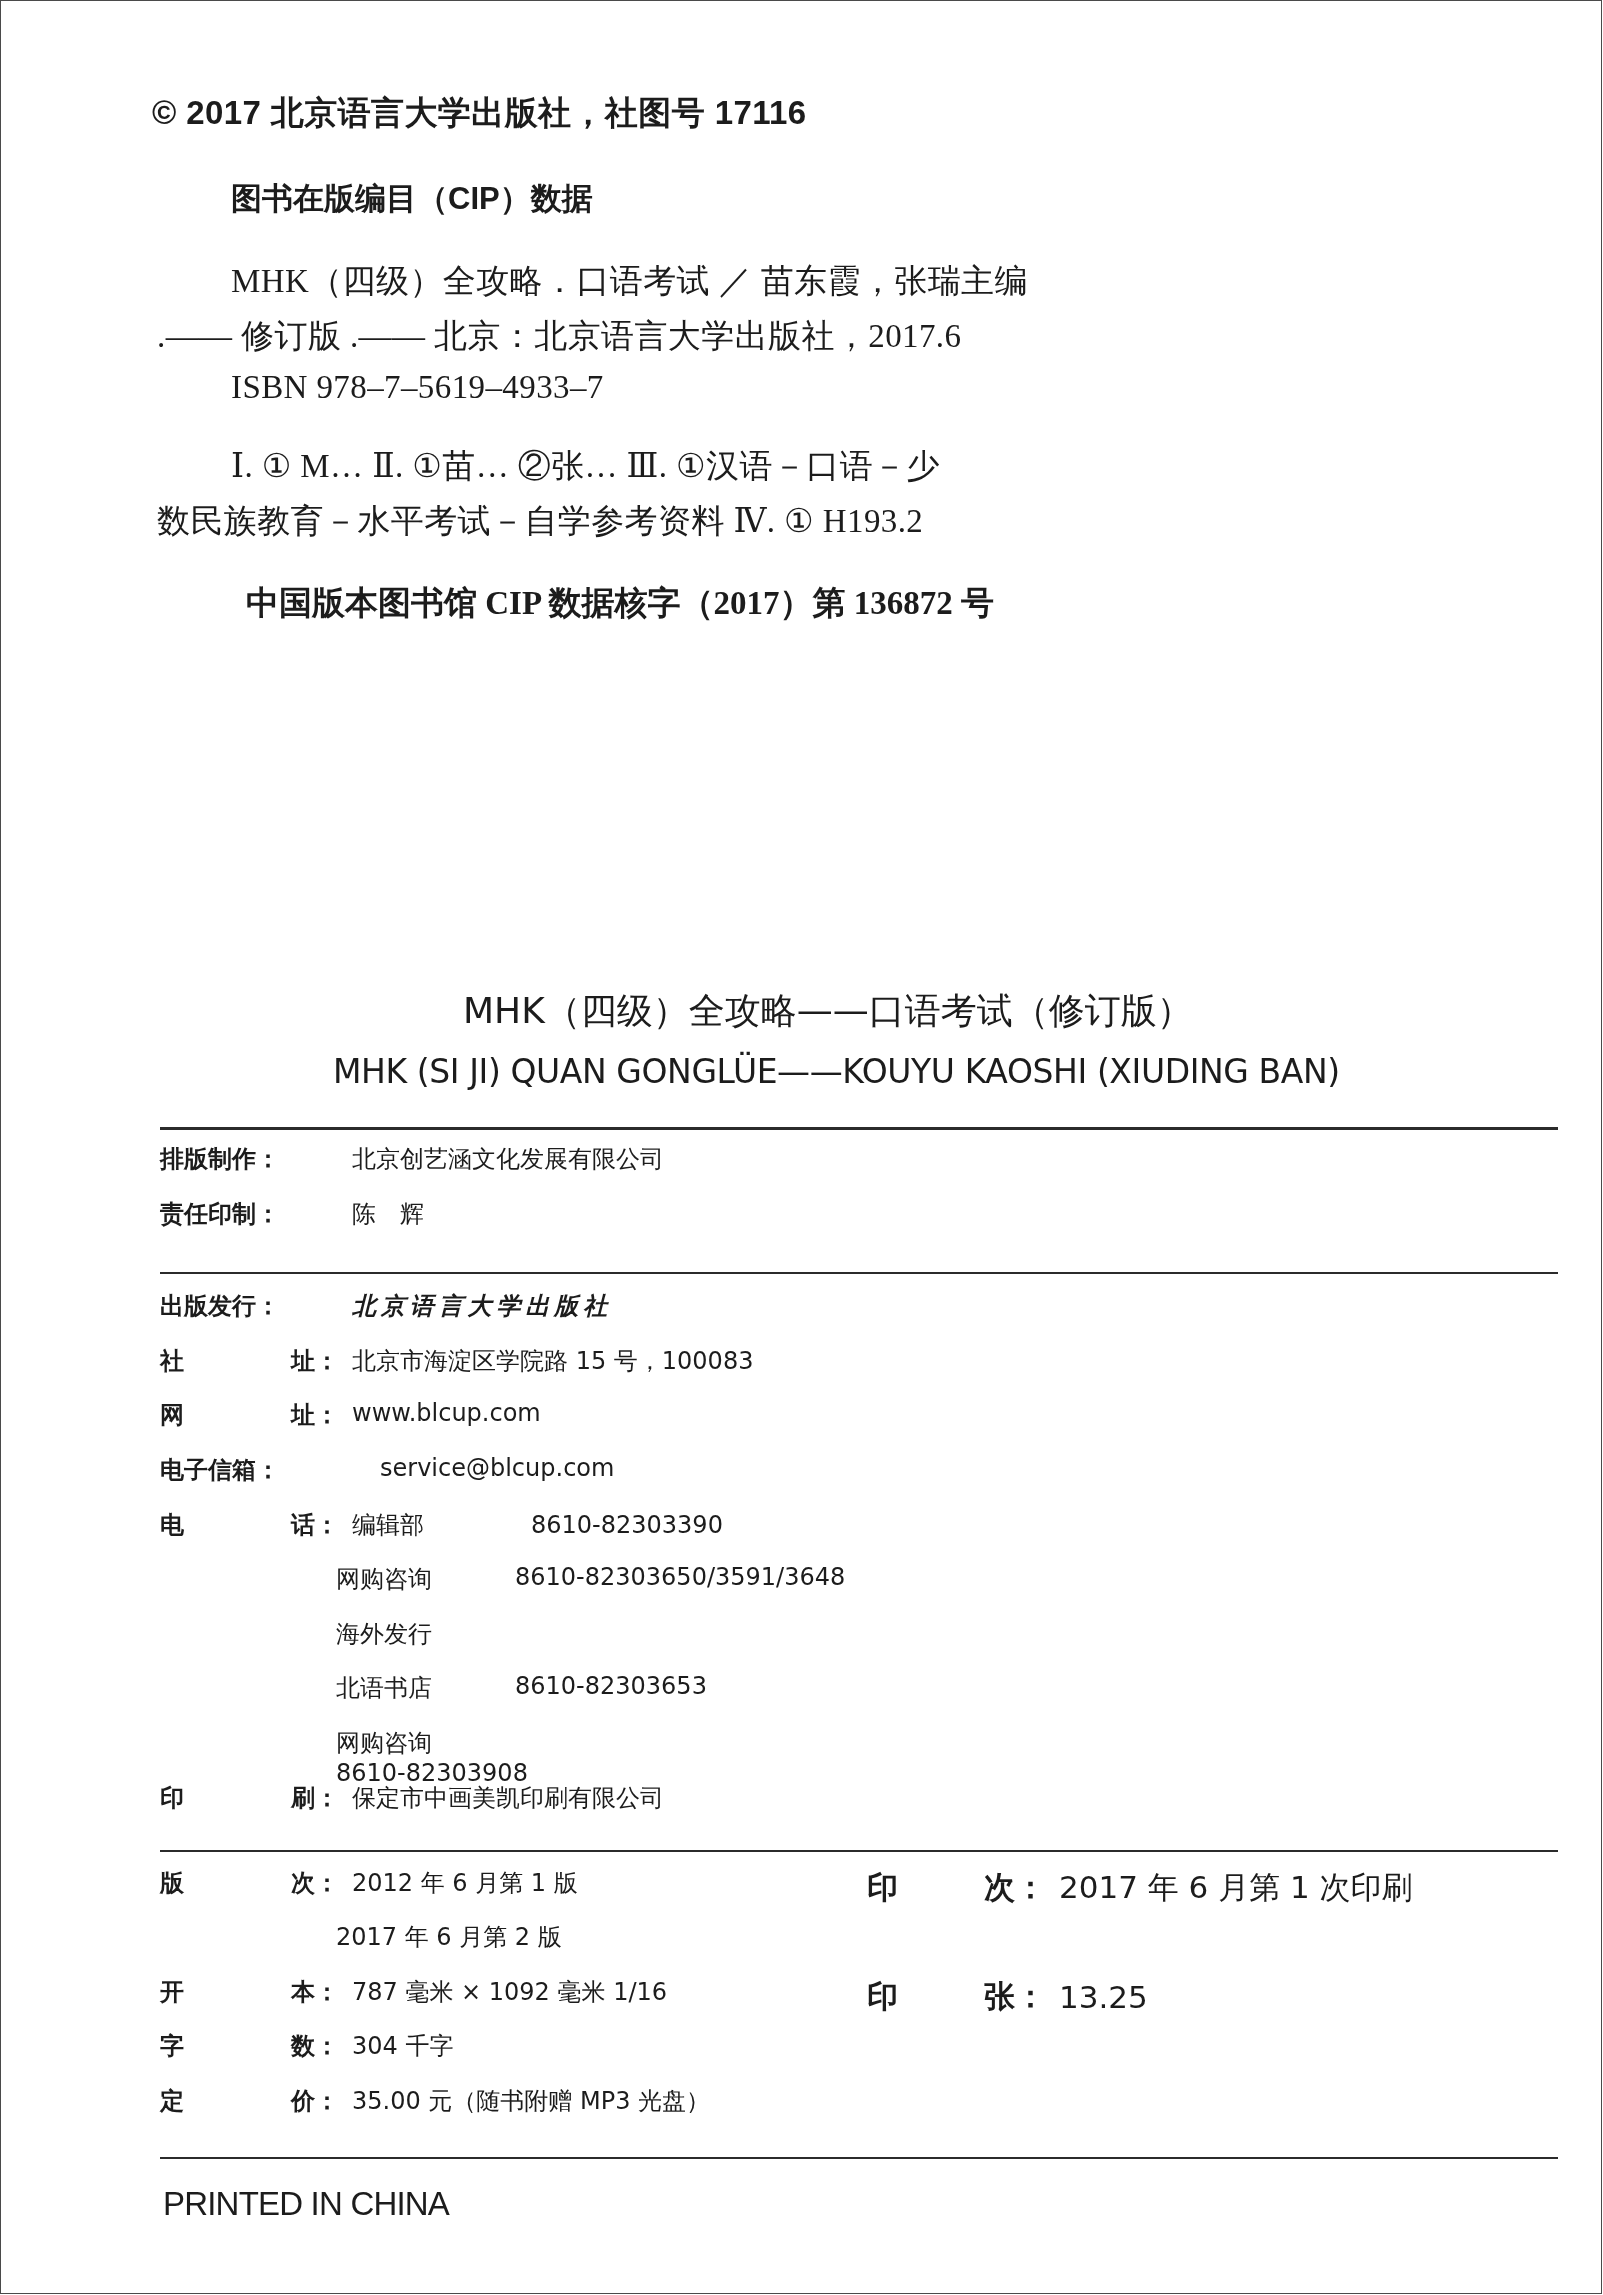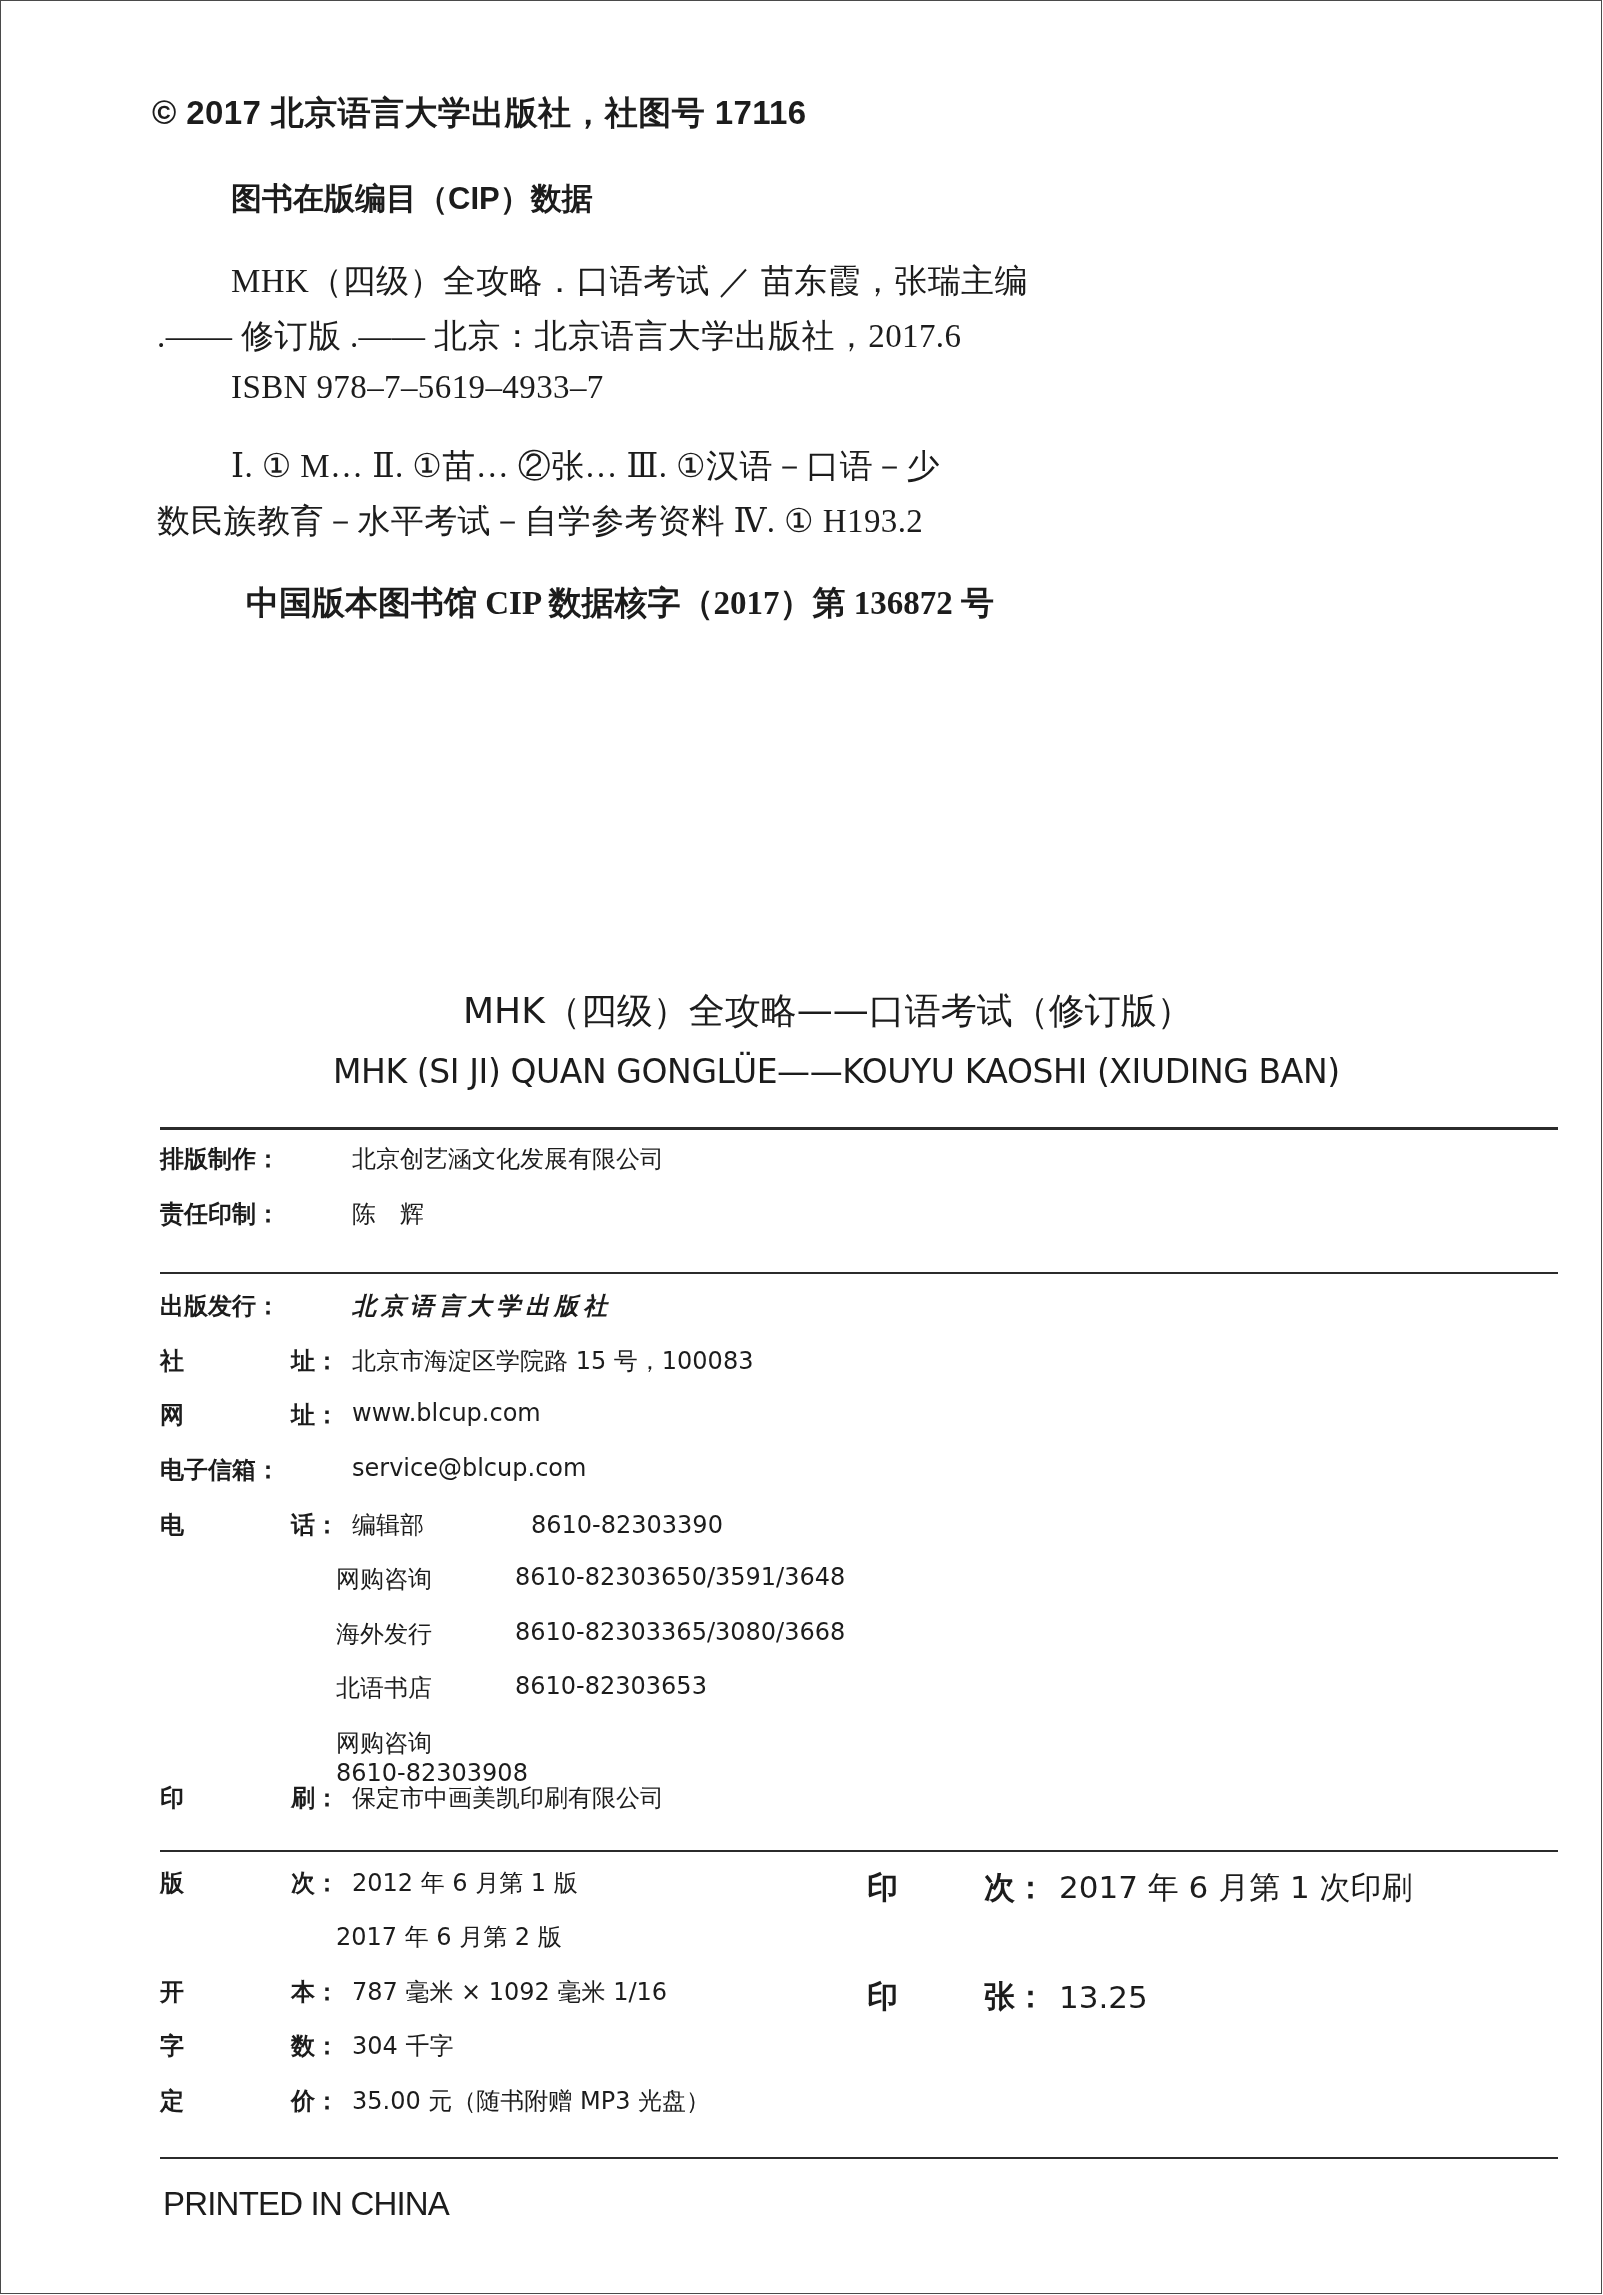--- a/index.html
+++ b/index.html
@@ -177,40 +177,39 @@
   </span>
   <span class="val">北京市海淀区学院路 15 号，100083</span>
 </div>
 <div class="row" style="top:1399px;">
   <span class="lbl">
     <span class="c1">网</span>
     <span class="c2">址：</span>
   </span>
   <span class="val">www.blcup.com</span>
 </div>
-<div class="row" style="top:1454px;">
+<div class="row" style="top:1454px;gap:28px;">
   <span class="lbl-wide">电子信箱：</span>
   <span class="val">service@blcup.com</span>
 </div>
 <div class="row" style="top:1509px;">
   <span class="lbl">
     <span class="c1">电</span>
     <span class="c2">话：</span>
   </span>
   <span class="val">
     <span class="phone-sub val-thin">编辑部</span><span>8610-82303390</span>
   </span>
 </div>
 <div class="row sub-row" style="top:1563px;">
   <span class="phone-sub val-thin">网购咨询</span>
     <span>8610-82303650/3591/3648</span>
 </div>
 <div class="row sub-row" style="top:1618px;">
   <span class="phone-sub val-thin">海外发行</span>
-    <span>8610-82303365/3080/3668</span>
 </div>
 <div class="row sub-row" style="top:1672px;">
   <span class="phone-sub val-thin">北语书店</span>
     <span>8610-82303653</span>
 </div>
 <div class="row sub-row" style="top:1727px;flex-direction:column;">
   <span class="phone-sub val-thin">网购咨询</span>
     <span>8610-82303908</span>
 </div>
 <div class="row" style="top:1782px;">

